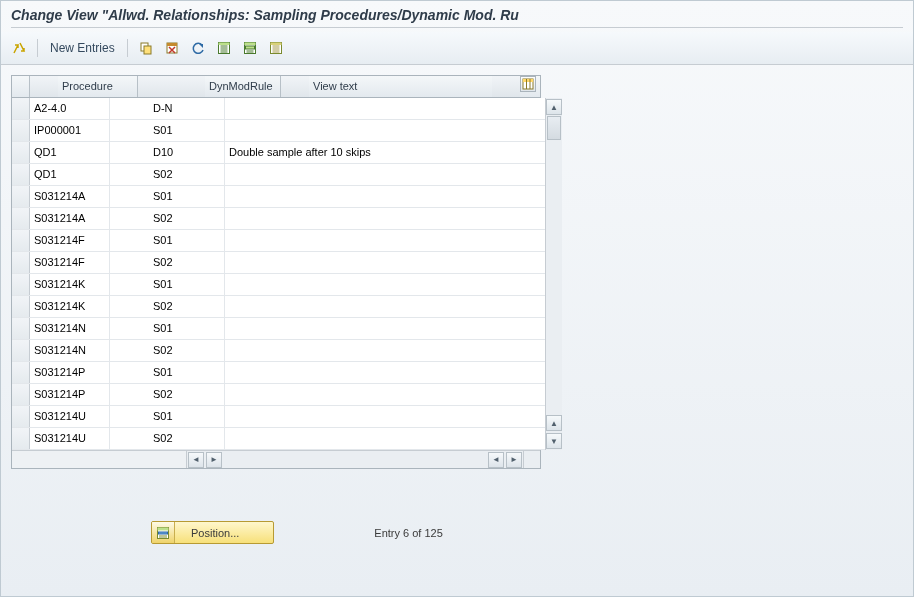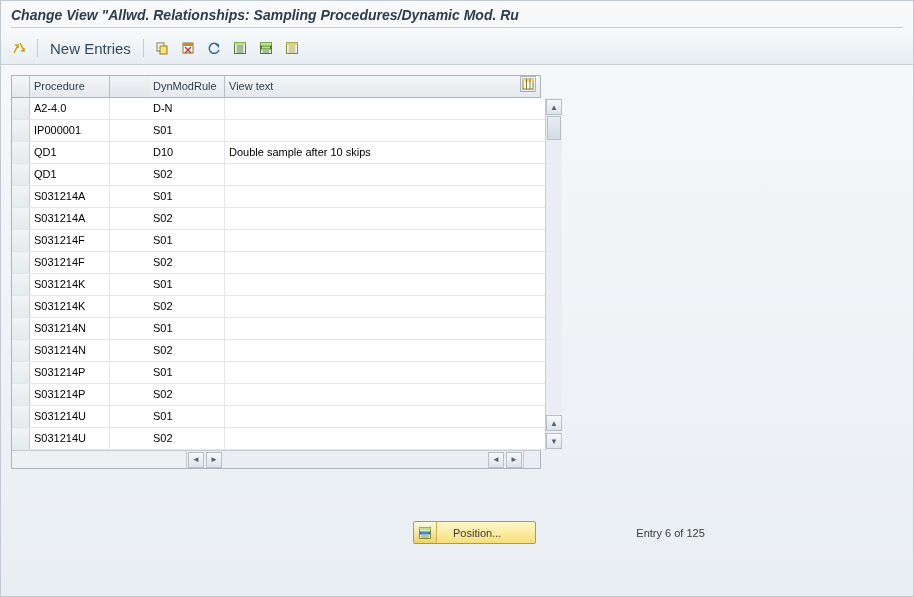--- a/index.html
+++ b/index.html
@@ -52,21 +52,21 @@
     border-radius: 2px;
   }
   .tool-btn svg { pointer-events: none; }
   .tool-sep {
     width: 1px;
     height: 18px;
     background: #c6ccd2;
     margin: 0 2px;
   }
   .new-entries {
-    font-size: 15px;
+    font-size: 12px;
     color: #34495e;
     padding: 2px 4px;
     cursor: pointer;
     border-radius: 2px;
   }
   .watermark {
     position: absolute;
     left: 280px;
     top: 2px;
     font-family: "Comic Sans MS", "Segoe Script", cursive;
@@ -81,20 +81,21 @@
     margin: 10px 10px 0 10px;
     width: 530px;
     border: 1px solid #aab4bc;
     background: #eef1f4;
     box-sizing: border-box;
   }
   .grid-head {
     display: flex;
     background: linear-gradient(#f1f4f7,#e0e6eb);
     border-bottom: 1px solid #aab4bc;
+    gap: 28px;
   }
   .grid-head .cell, .grid-row .cell {
     box-sizing: border-box;
     border-right: 1px solid #c6ccd2;
     padding: 0 4px;
     height: 21px;
     line-height: 21px;
     overflow: hidden;
     white-space: nowrap;
   }
@@ -193,21 +194,21 @@
     border: 1px solid #aab4bc;
     box-sizing: border-box;
     display:flex;align-items:center;justify-content:center;
     cursor:pointer;
   }
 
   .status-area {
     position: absolute;
     left: 0; right: 0;
     top: 520px;
-    text-align: right;
+    text-align: left;
   }
   .status-area-inner {
     display: inline-flex;
     align-items: center;
     gap: 100px;
     width: 500px;
     justify-content: flex-start;
     margin-left: 150px;
   }
   .position-btn {

